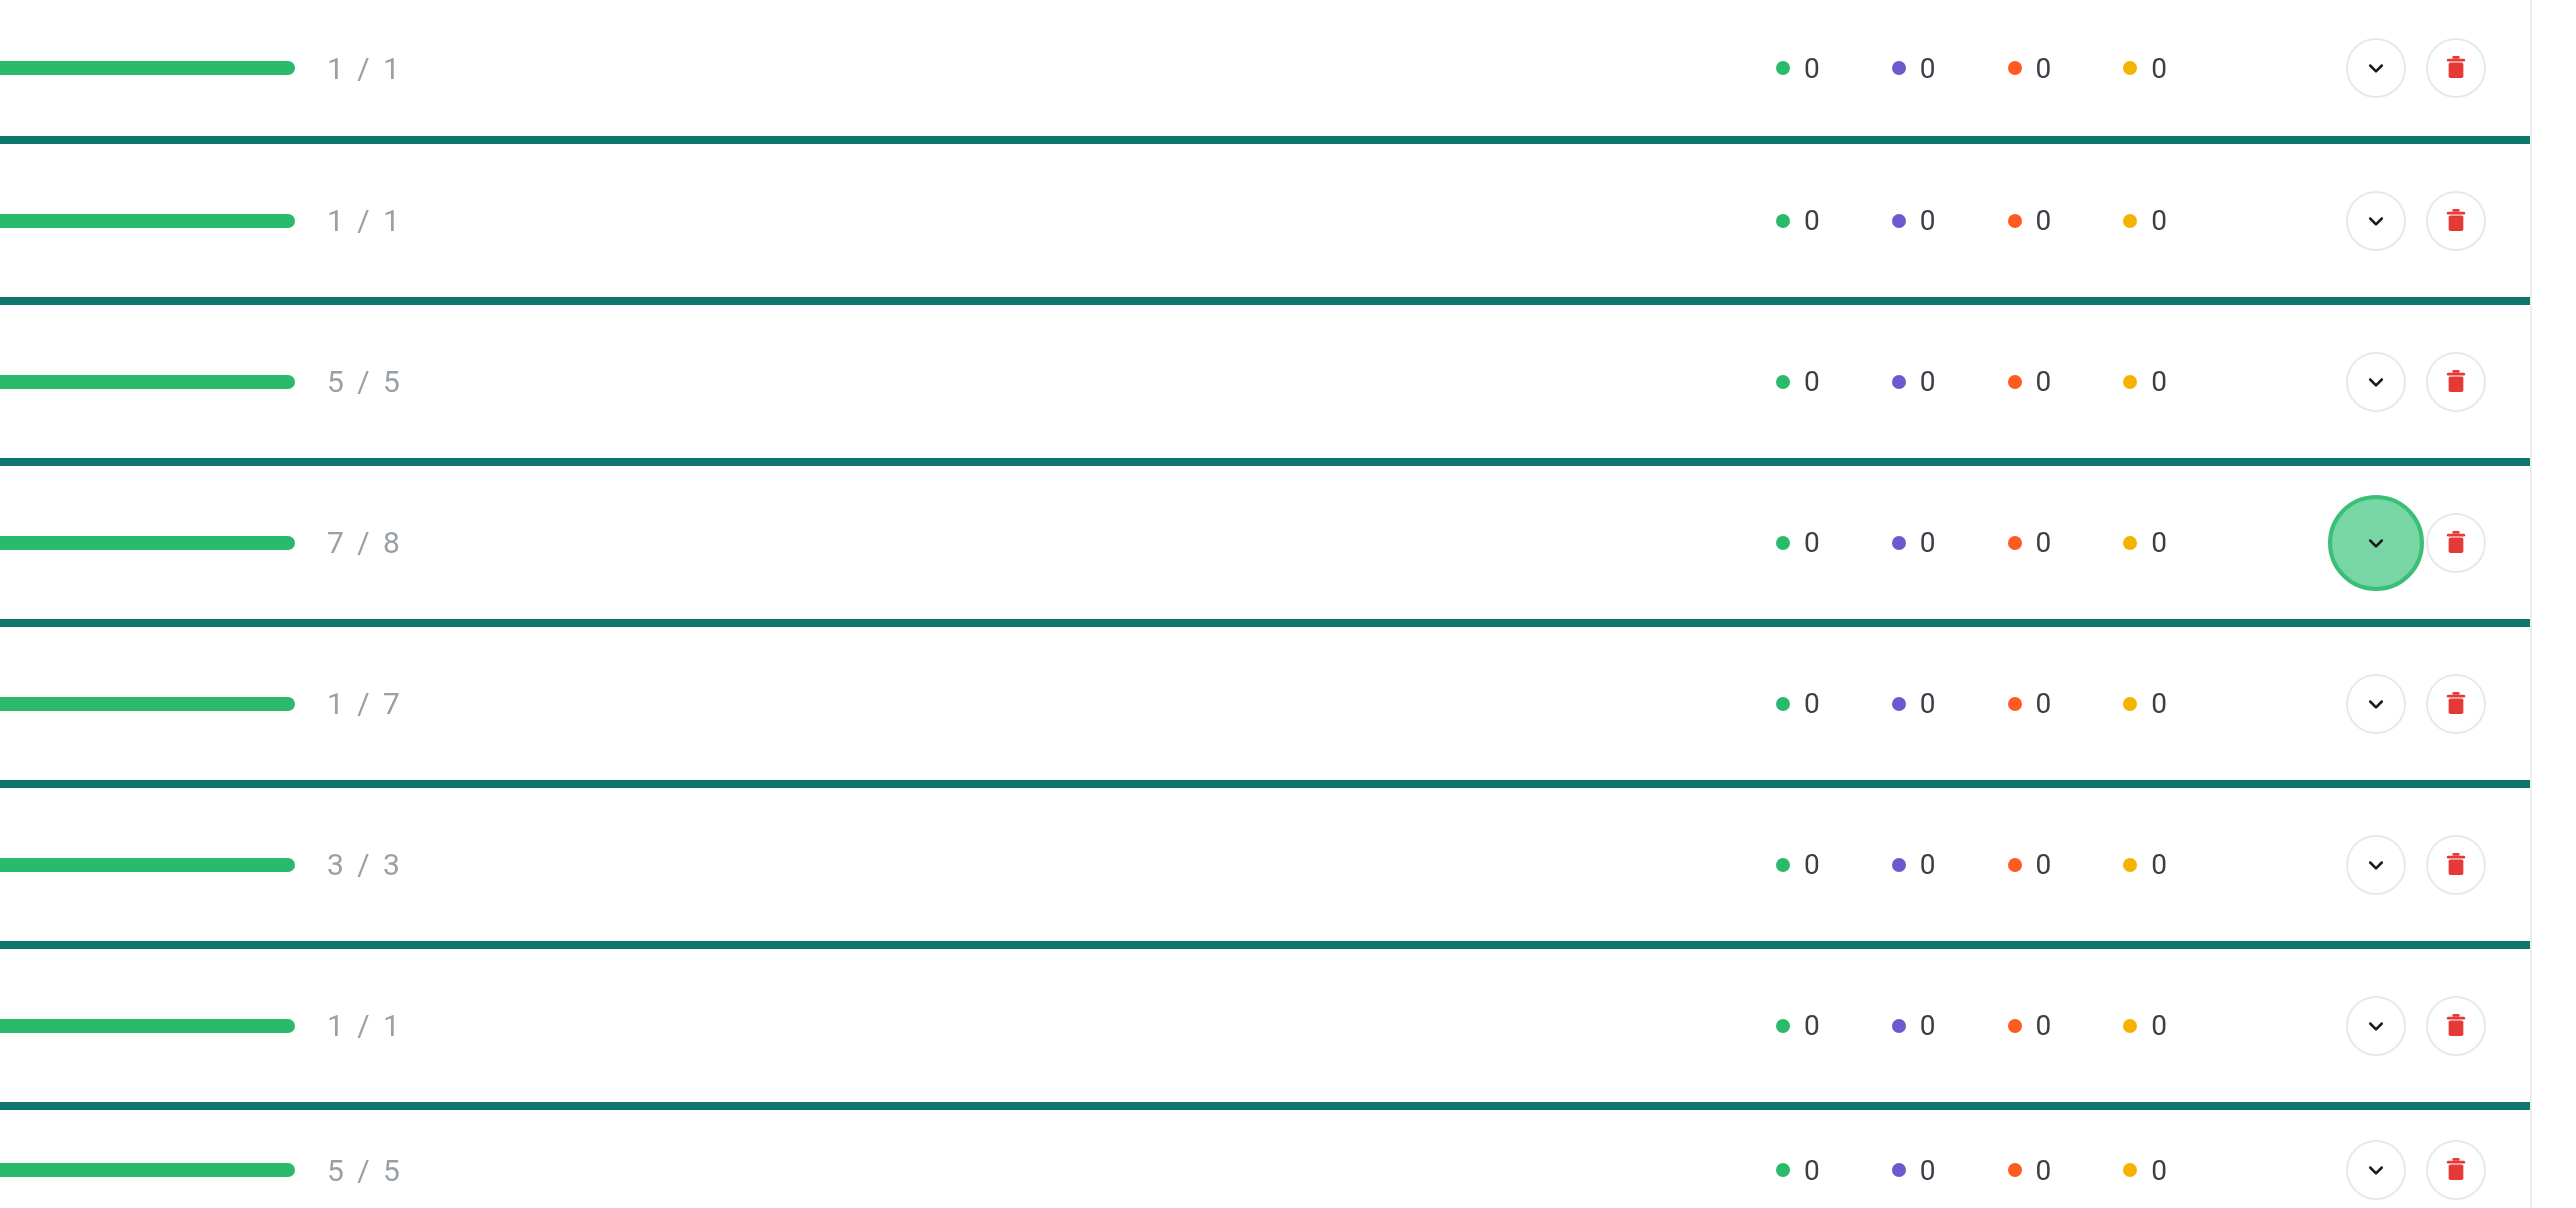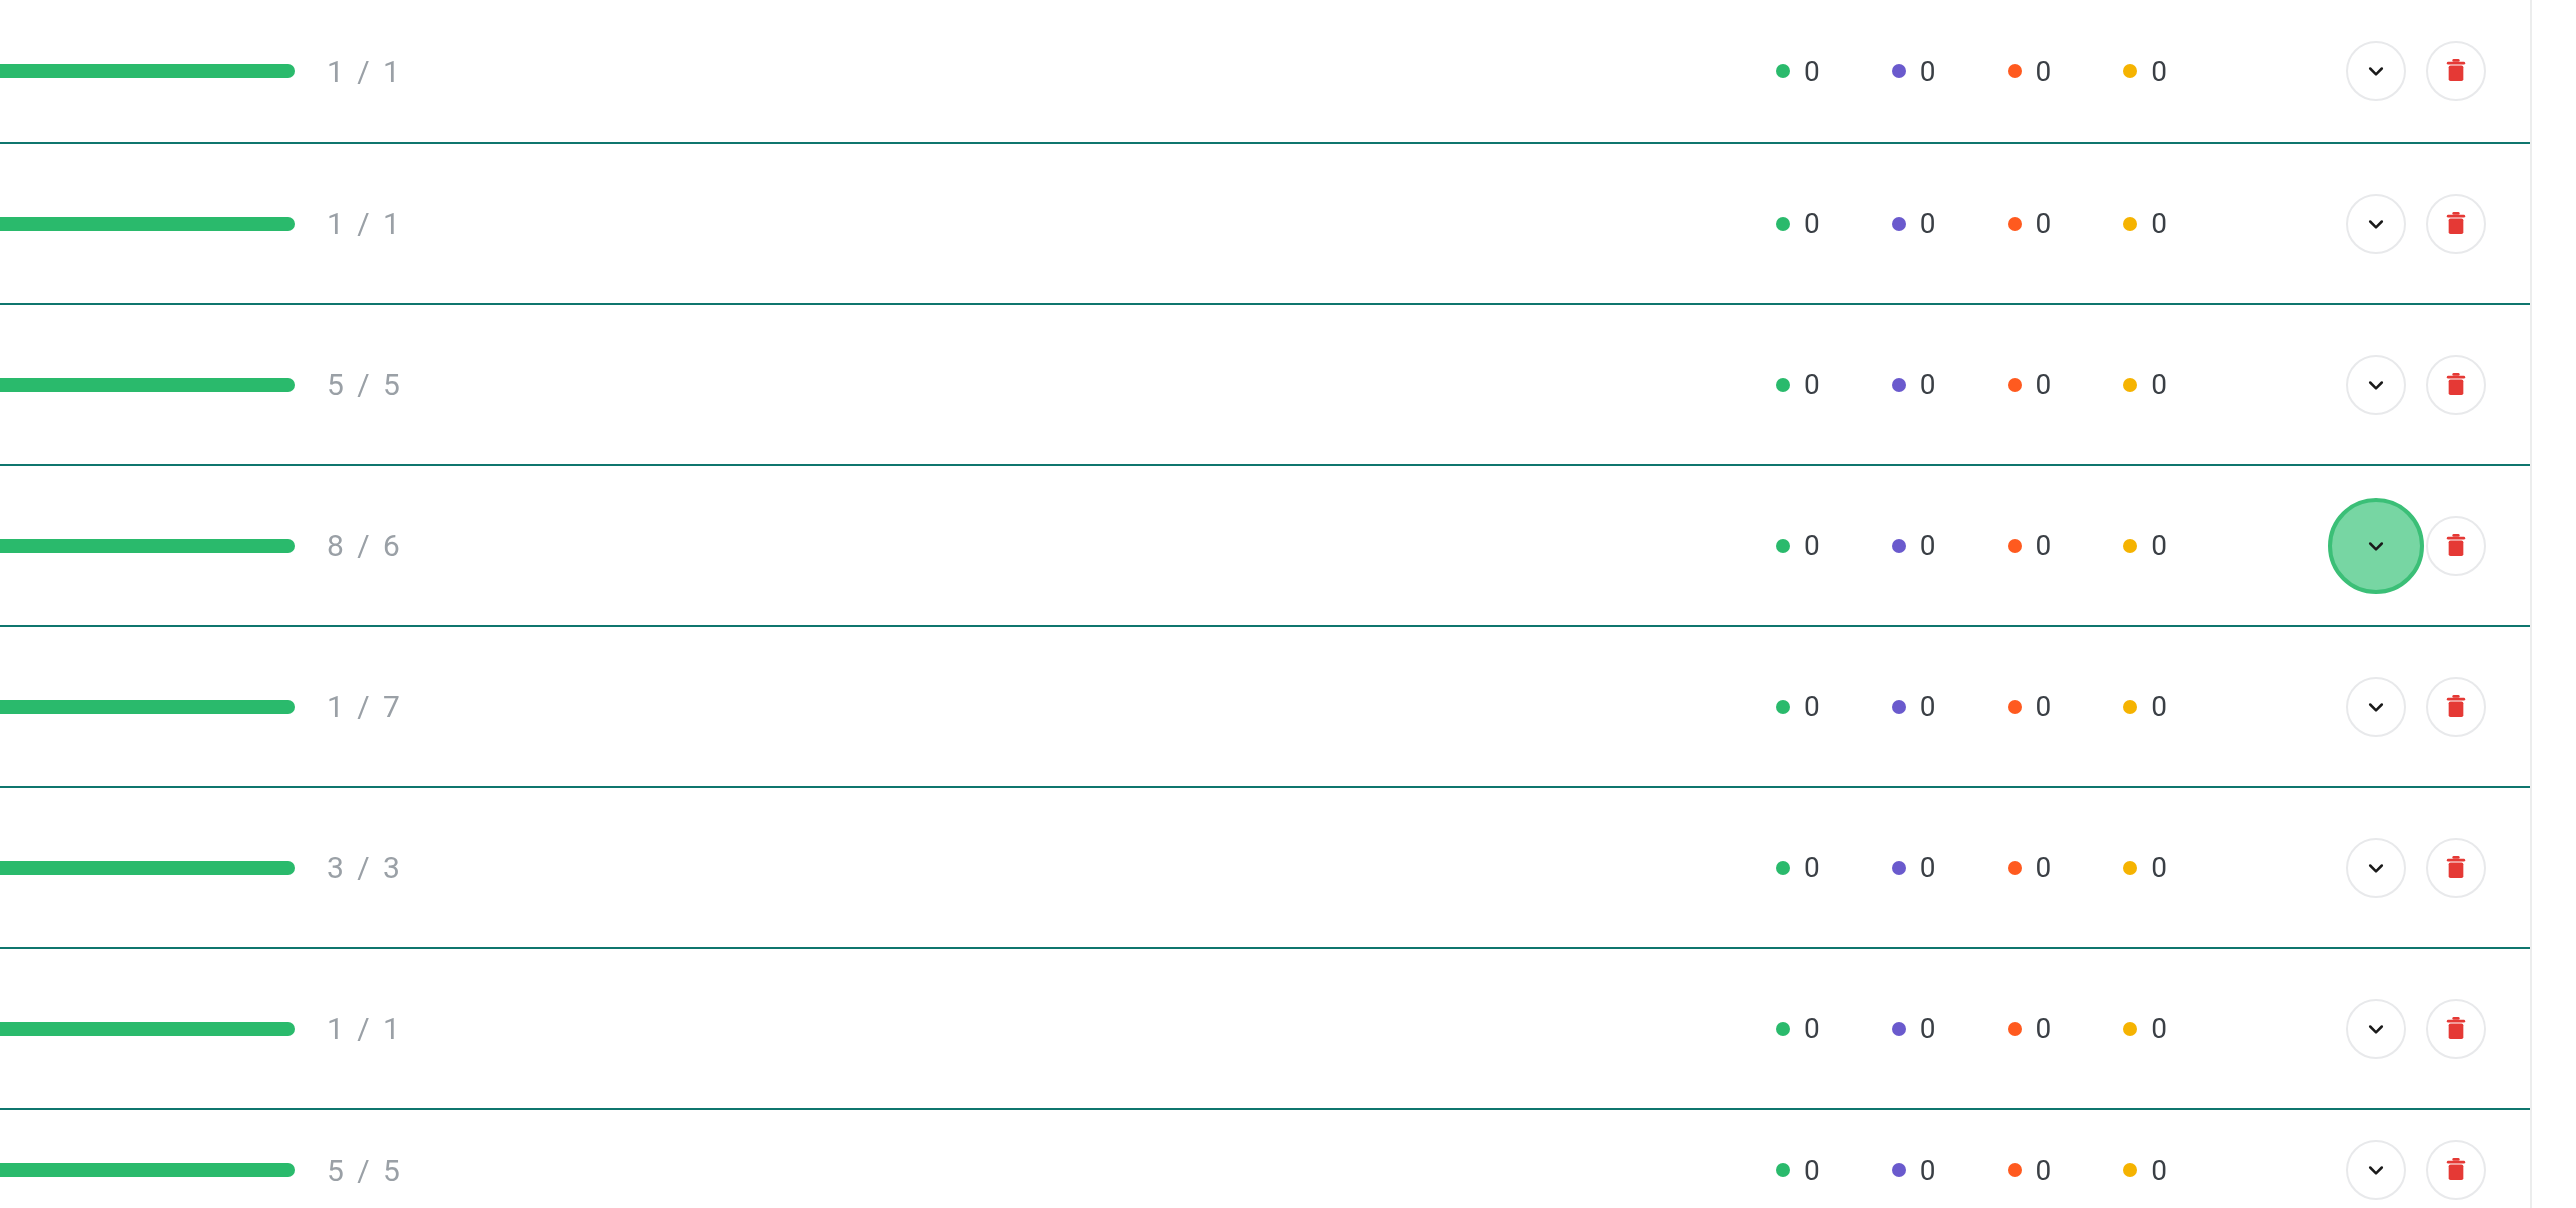--- a/index.html
+++ b/index.html
@@ -11,21 +11,21 @@
   }
   .list {
     width: 100%;
   }
   .row {
     position: relative;
     display: flex;
     align-items: center;
     height: 161px;
     background: #ffffff;
-    border-bottom: 2px solid #0f766e;
+    border-bottom: 8px solid #0f766e;
     box-shadow: 0 2px 0 rgba(0,0,0,0.02);
     padding-right: 90px;
   }
   .row:first-child { height: 144px; }
   .row:last-child { height: 120px; border-bottom: none; }
   .progress {
     width: 295px;
     height: 14px;
     background: #2aba6c;
     border-radius: 0 8px 8px 0;
@@ -233,21 +233,21 @@
             <rect x="4" y="7" width="16" height="17" rx="2"></rect>
             <rect x="2" y="3" width="20" height="3" rx="1.5"></rect>
             <rect x="8" y="0" width="8" height="3" rx="1.5"></rect>
           </svg>
       </div>
     </div>
   </div>
 
   <div class="row">
     <div class="progress"></div>
-    <div class="ratio">8 / 6</div>
+    <div class="ratio">7 / 8</div>
     <div class="spacer"></div>
     <div class="stats">
       <div class="stat">
           <span class="dot dot-green"></span>
           <span class="stat-val">0</span>
         </div>
       <div class="stat">
           <span class="dot dot-purple"></span>
           <span class="stat-val">0</span>
         </div>

